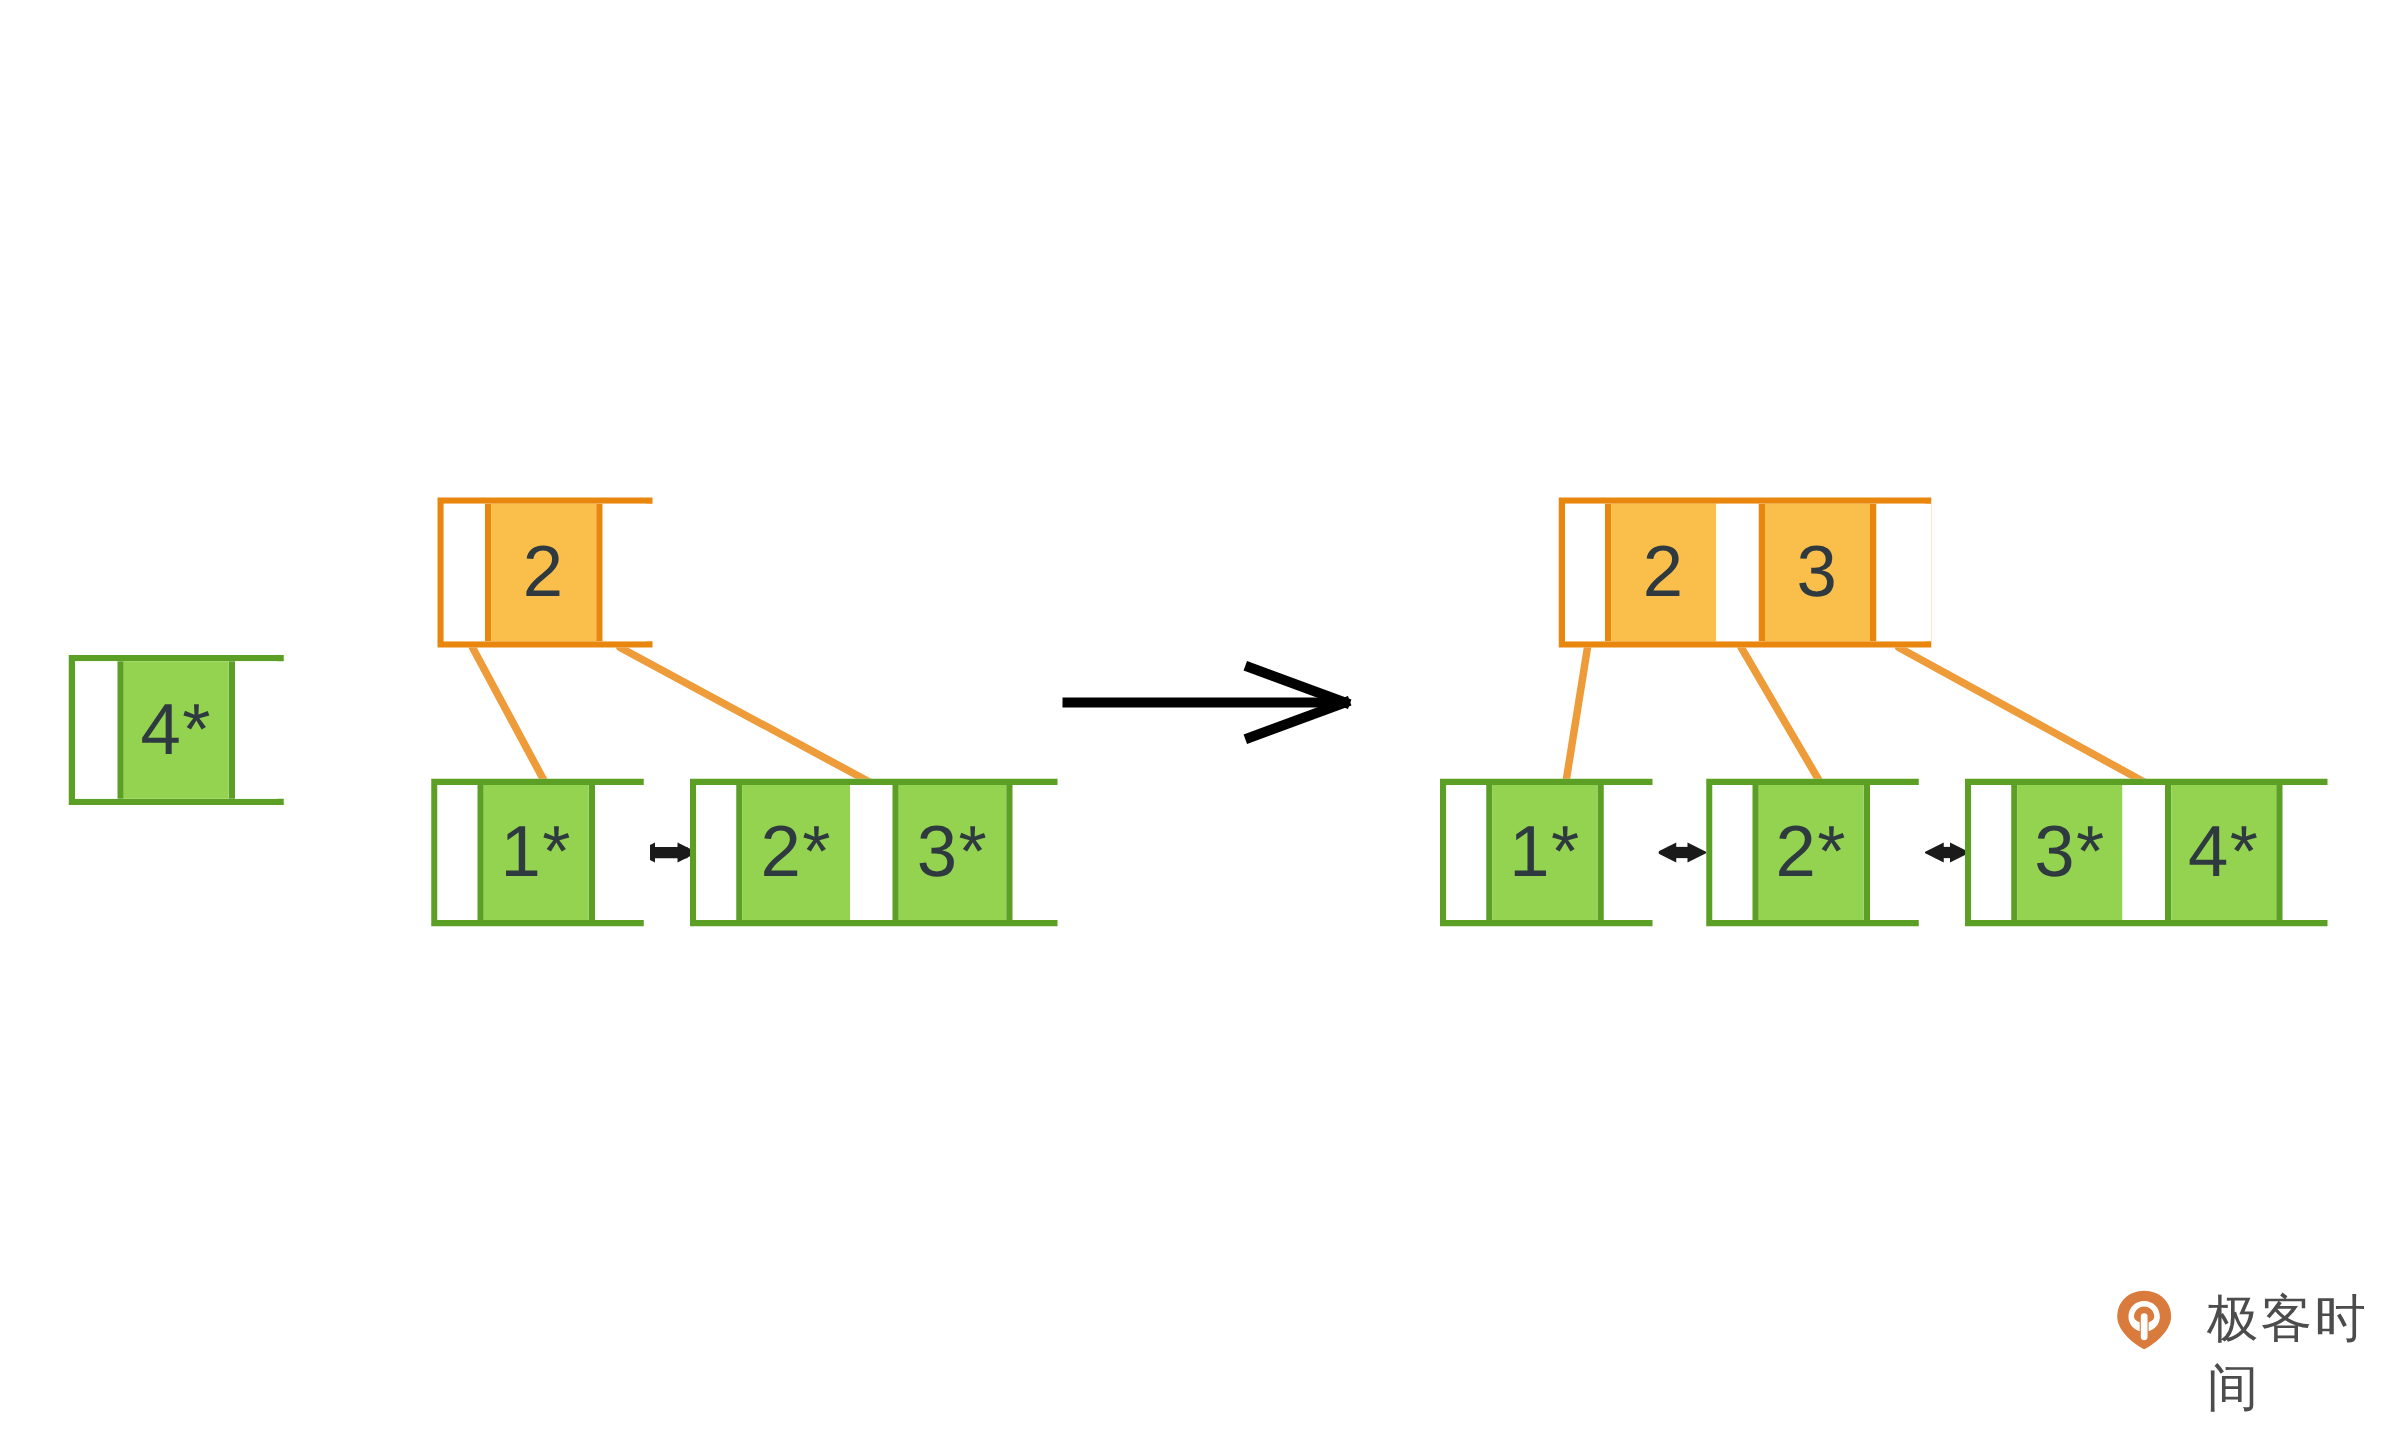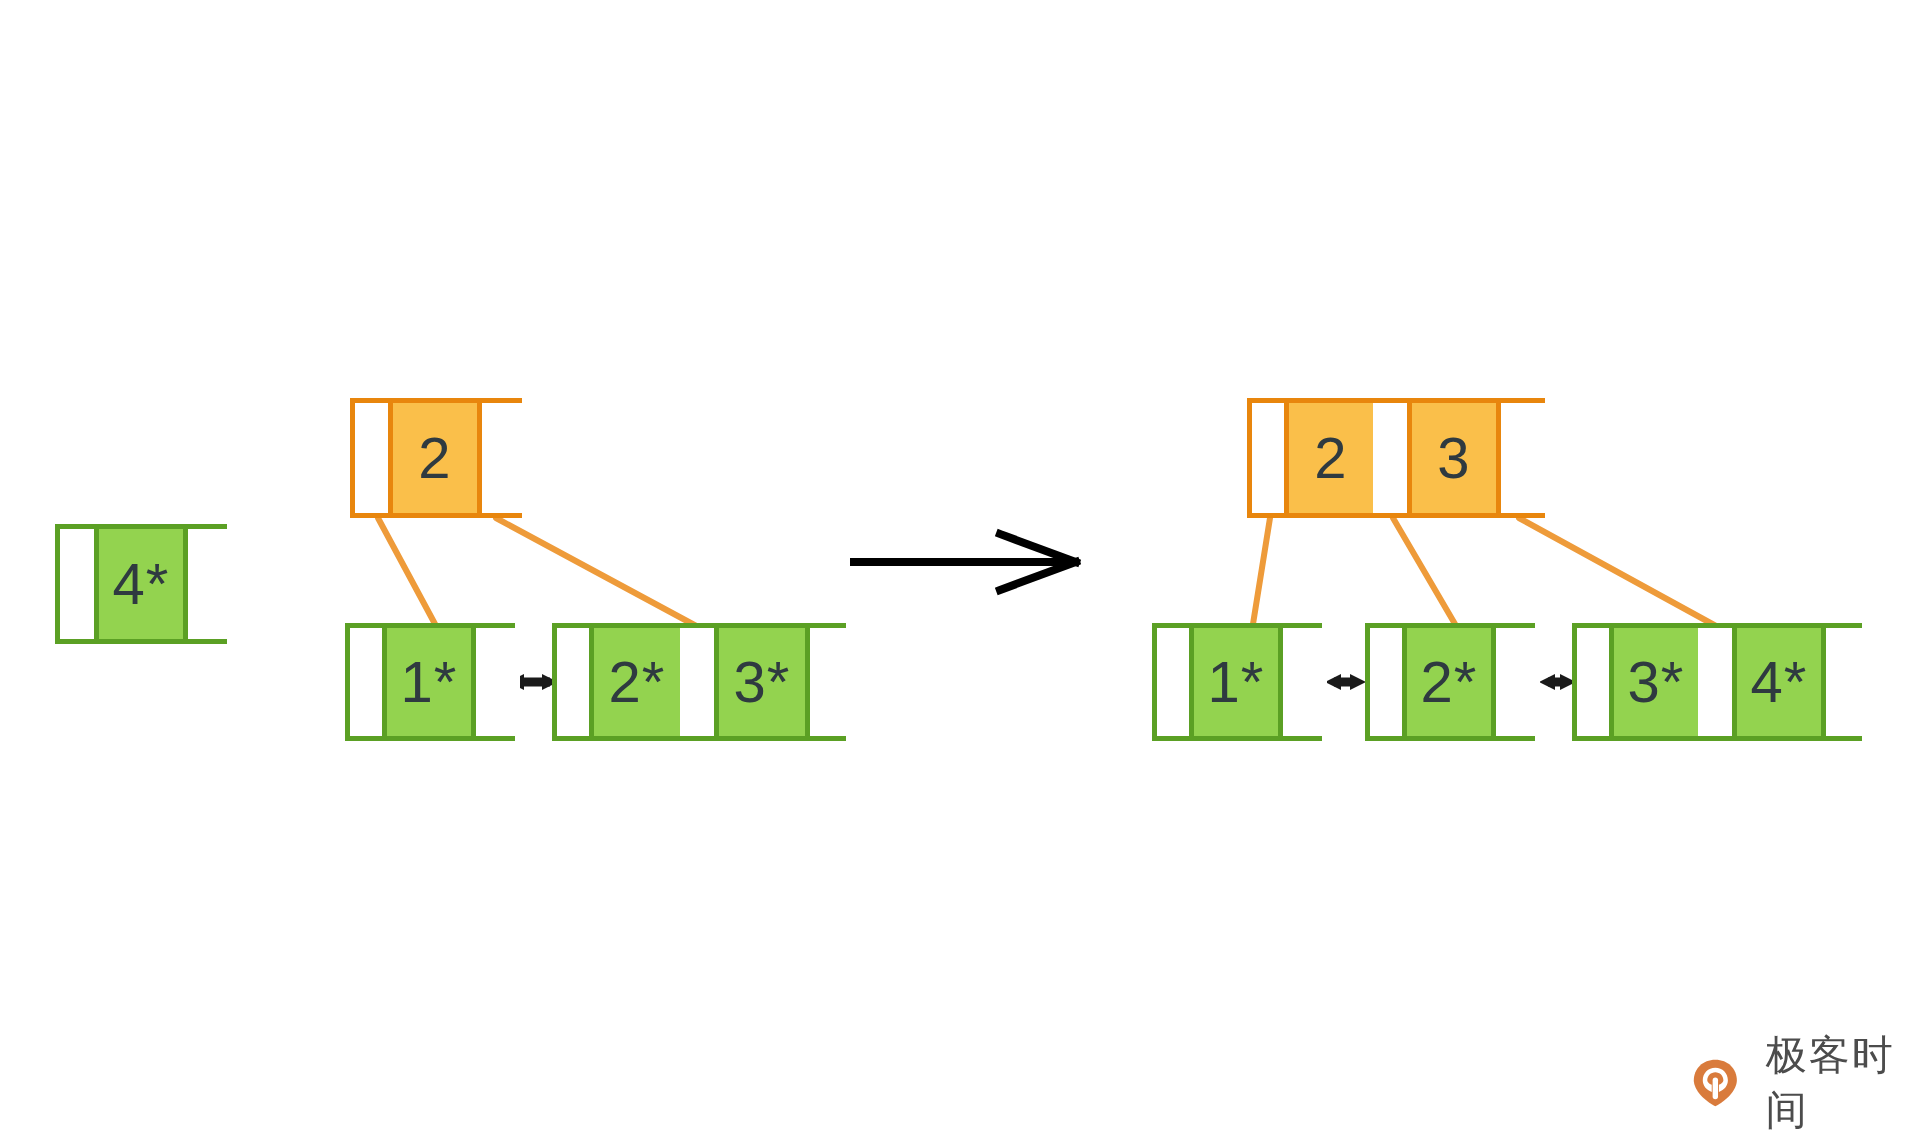--- a/index.html
+++ b/index.html
@@ -73,21 +73,20 @@
     height: 1145px;
     pointer-events: none;
   }
 
   
   #logo {
     position: absolute;
     left: 1692px;
     top: 1028px;
     display: flex;
-    align-items: center;
     gap: 27px;
   }
   #logo .logo-text {
     font-size: 41px;
     color: #4C4C4C;
     letter-spacing: 2px;
     font-family: "DejaVu Sans", sans-serif;
   }
 </style>
 </head>

